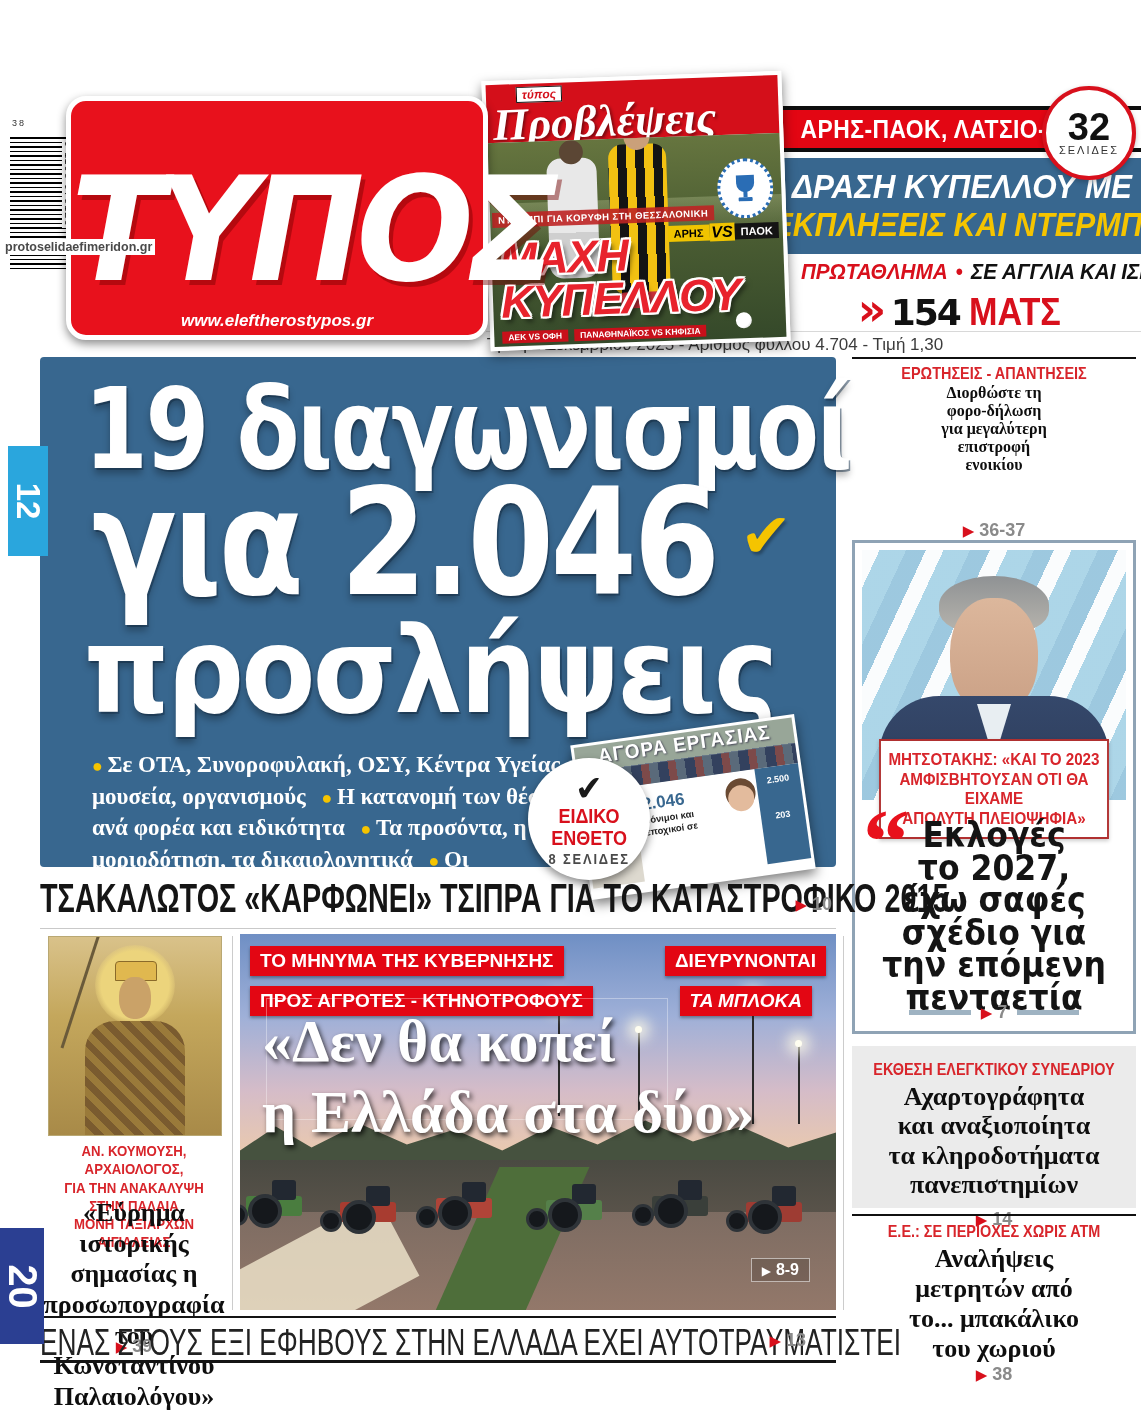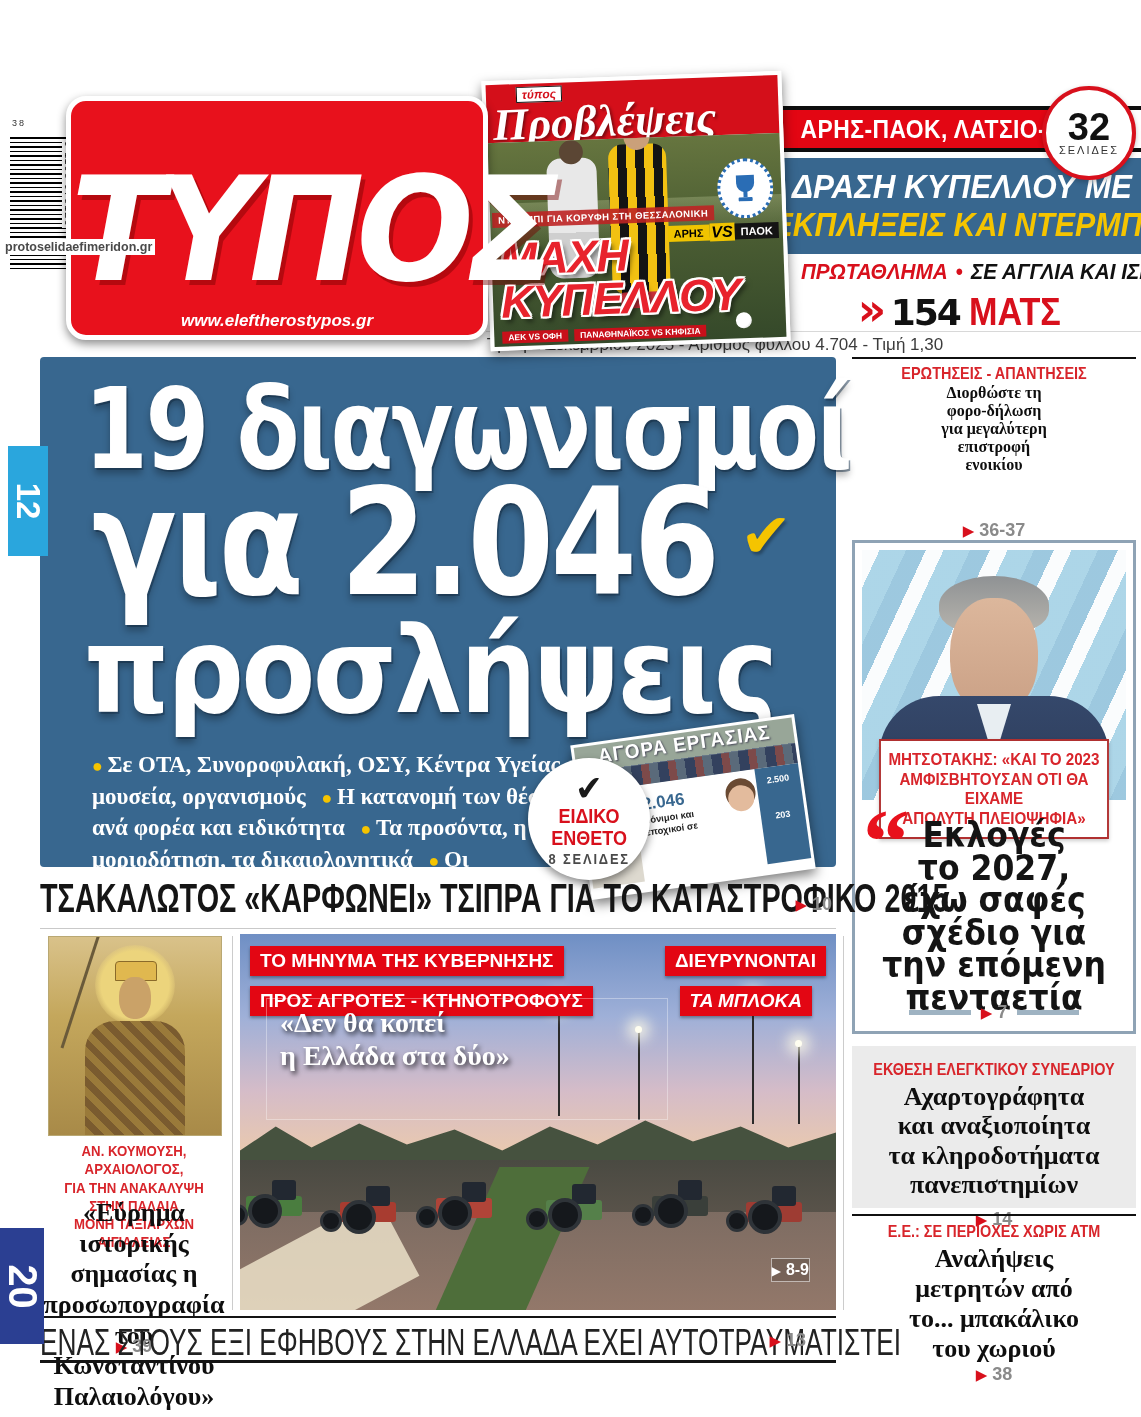--- a/index.html
+++ b/index.html
@@ -182,25 +182,25 @@
   .lamp::after{content:"";position:absolute;top:-4px;left:-3px;width:7px;height:7px;border-radius:50%;
                background:#fffef0;box-shadow:0 0 14px 7px rgba(255,252,230,.85);}
   .tractor{position:absolute;height:40px;}
   .t-body{position:absolute;left:0;bottom:8px;width:56px;height:20px;border-radius:3px;}
   .t-cab{position:absolute;left:26px;bottom:24px;width:24px;height:20px;background:#222831;border-radius:3px;}
   .t-wheel{position:absolute;left:2px;bottom:-4px;width:26px;height:26px;border-radius:50%;background:#15181c;border:4px solid #2e3338;}
   .t-wheel2{position:absolute;right:-2px;bottom:-2px;width:16px;height:16px;border-radius:50%;background:#15181c;border:3px solid #2e3338;}
   .plabel{position:absolute;background:#e30613;color:#fff;font-weight:bold;font-size:19px;padding:4px 10px;
           white-space:nowrap;box-shadow:0 2px 3px rgba(0,0,0,.35);}
   .photo-frame{position:absolute;left:26px;top:64px;width:400px;height:120px;border:1px solid rgba(255,255,255,.35);}
-  .photo-headline{position:absolute;left:40px;top:72px;color:#fff;font-family:"Liberation Serif",serif;
-                  font-weight:bold;font-size:28px;line-height:1.18;white-space:pre-line;
+  .photo-headline{position:absolute;left:22px;top:72px;color:#fff;font-family:"Liberation Serif",serif;
+                  font-weight:bold;font-size:60px;line-height:1.18;white-space:pre-line;
                   text-shadow:2px 3px 5px rgba(0,0,0,.75);}
   .photo-page{position:absolute;right:26px;bottom:28px;border:1px solid rgba(255,255,255,.55);
-              background:rgba(0,0,0,.15);padding:2px 0;}
+              background:rgba(0,0,0,.15);padding:2px 10px;}
   .photo-page .arrow{color:#fff;font-size:12px;}
   .photo-page .pnum{color:#fff;font-size:16px;}
 
   
   .rc-rule1{left:852px;top:357px;width:284px;height:2px;background:#101010;}
   .rc-kicker{width:284px;left:852px;text-align:center;color:#d8252b;font-weight:bold;font-size:17px;
              white-space:nowrap;transform:scaleX(.85);}
   .s1h{left:894px;top:384px;width:200px;font-size:16px;line-height:1.12;}
   .rc-page{left:852px;width:284px;text-align:center;}
   .s1p{top:520px;}

